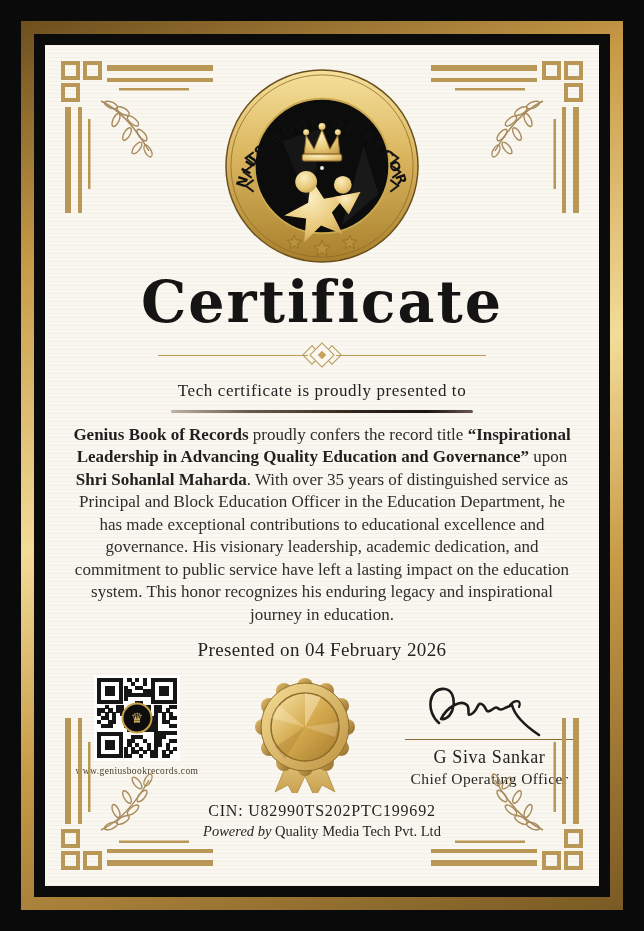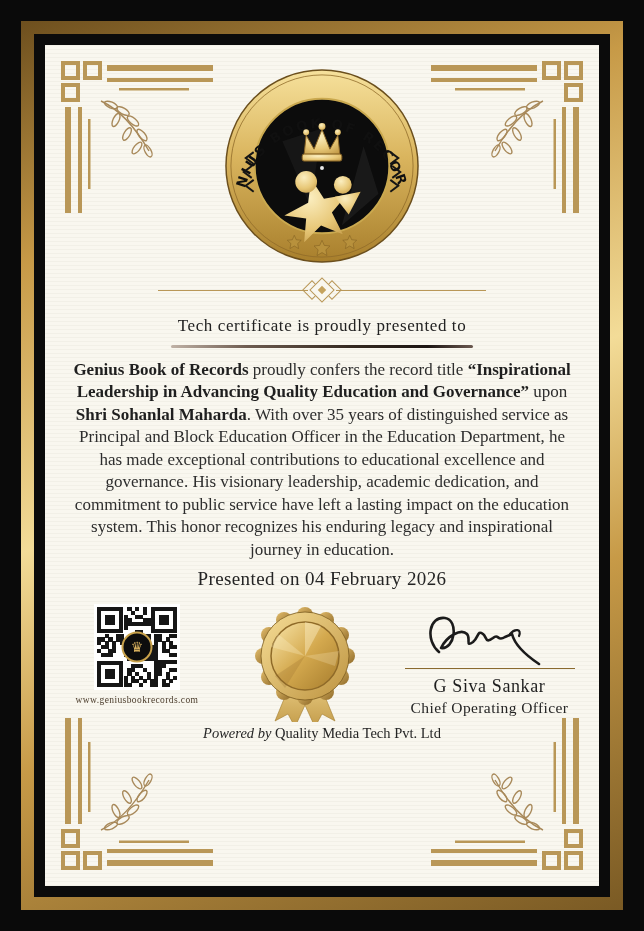--- a/index.html
+++ b/index.html
@@ -29,21 +29,21 @@
      background:transparent;margin:0 -3px;}
   .divider .dia.mid{width:16px;height:16px;position:relative;z-index:1;background:#f9f7ef;
      display:flex;align-items:center;justify-content:center;}
   .divider .dia.mid::after{content:"";width:6px;height:6px;background:#c5a35e;}
   .presented{margin-top:17px;font-size:17px;color:#222;letter-spacing:.6px;}
   .recipient{margin-top:18px;font-size:34px;font-weight:700;color:#b08d45;letter-spacing:1.5px;}
   .name-underline{margin-top:9px;width:302px;height:3px;border-radius:2px;
      background:linear-gradient(90deg,#c0b2a6 0%,#6e5c50 25%,#33281f 60%,#1c1512 85%,#6b5950 100%);}
   .body-par{margin-top:11px;width:508px;font-size:17px;line-height:1.32;color:#2d2d2d;text-align:center;}
   .body-par b{color:#1f1f1f;}
-  .date-line{margin-top:7px;font-size:19px;color:#242424;letter-spacing:.4px;}
+  .date-line{margin-top:13px;font-size:19px;color:#242424;letter-spacing:.4px;}
   
   .bottom-row{margin-top:14px;width:520px;display:flex;justify-content:space-between;align-items:flex-start;}
   .qr-block{display:flex;flex-direction:column;align-items:center;width:150px;}
   .qr-box{position:relative;width:86px;height:86px;background:#fff;padding:0;}
   .qr-modules{position:absolute;left:3px;top:3px;width:80px;height:80px;background:#fff;}
   .finder{position:absolute;width:18px;height:18px;border:4px solid #161616;
      display:flex;align-items:center;justify-content:center;background:#fff;}
   .finder::after{content:"";width:10px;height:10px;background:#161616;}
   .finder.f-tl{left:0;top:0;} .finder.f-tr{right:0;top:0;} .finder.f-bl{left:0;bottom:0;}
   .qr-logo{position:absolute;left:50%;top:50%;transform:translate(-50%,-50%);width:27px;height:27px;
@@ -218,20 +218,21 @@
         <path d="M113,131 L139,126 L127,149 Z" fill="url(#goldFig)"></path>
       </g>
 
       <g fill="#b8913c" stroke="#7a5a1e" stroke-width=".5">
         <path transform="translate(72,177)" d="m0,-7 2,4.5 5,.5 -3.6,3.4 1,5 -4.4,-2.6 -4.4,2.6 1,-5 -3.6,-3.4 5,-.5 z"></path>
         <path transform="translate(100,183)" d="m0,-8 2.3,5.2 5.7,.6 -4.1,3.9 1.1,5.7 -5,-3 -5,3 1.1,-5.7 -4.1,-3.9 5.7,-.6 z"></path>
         <path transform="translate(128,177)" d="m0,-7 2,4.5 5,.5 -3.6,3.4 1,5 -4.4,-2.6 -4.4,2.6 1,-5 -3.6,-3.4 5,-.5 z"></path>
       </g>
     </svg>
 
+    <div class="cert-title">Certificate</div>
 
     <div class="divider">
       <span class="line"></span>
       <span class="dia"></span>
       <span class="dia mid"></span>
       <span class="dia"></span>
       <span class="line"></span>
     </div>
 
     <div class="presented">Tech certificate is proudly presented to</div>
@@ -437,18 +438,19 @@
         <svg width="150" height="62" viewBox="0 0 150 62">
           <path d="M24,48 C10,36 14,12 30,14 C44,16 40,46 26,44 C32,32 46,24 52,30 C56,34 50,44 58,38 C64,33 62,26 68,30 C72,33 70,40 78,34 C84,29 82,38 90,33 L97,30 C100,42 112,52 124,60" fill="none" stroke="#1b1b1b" stroke-width="2.6" stroke-linecap="round" stroke-linejoin="round"></path>
           <path d="M95,30 C100,24 107,25 104,32" fill="none" stroke="#1b1b1b" stroke-width="2.2" stroke-linecap="round"></path>
         </svg>
         <div class="sig-line"></div>
         <div class="sig-name">G Siva Sankar</div>
         <div class="sig-title">Chief Operating Officer</div>
       </div>
     </div>
 
+    <div class="cin">CIN: U82990TS202PTC199692</div>
     <div class="powered">
       <span class="pfx">Powered by</span><span> Quality Media Tech Pvt. Ltd</span>
     </div>
 
   </div>
 </div>
 
 </body></html>

